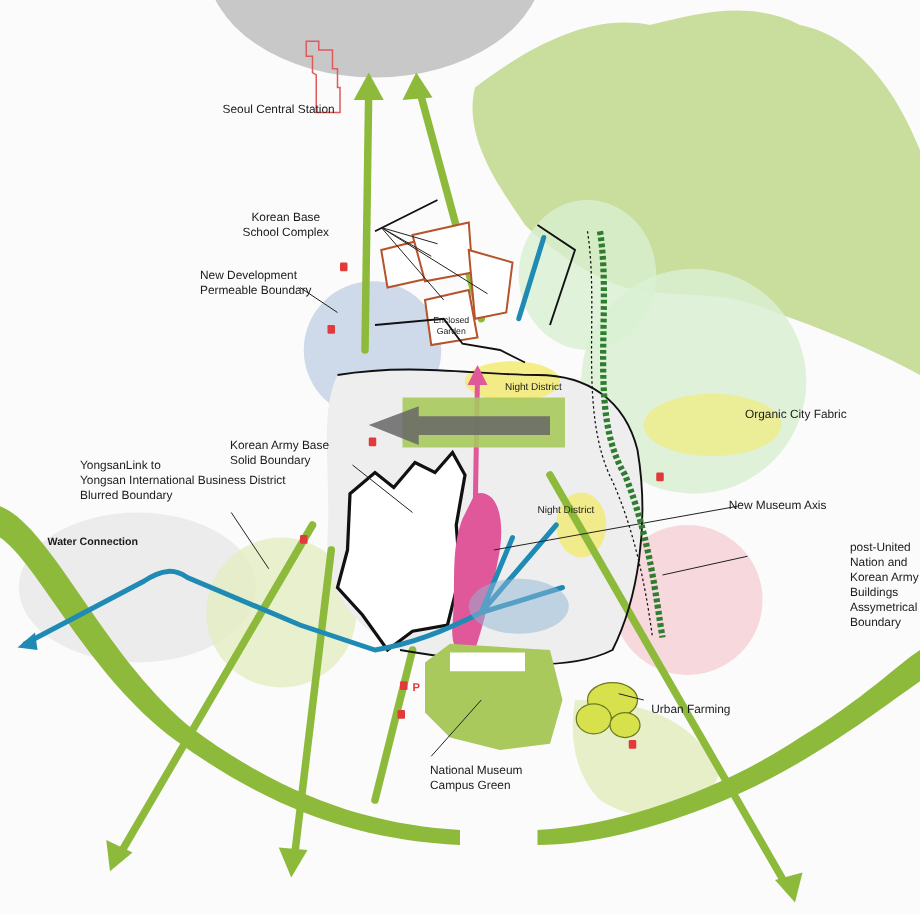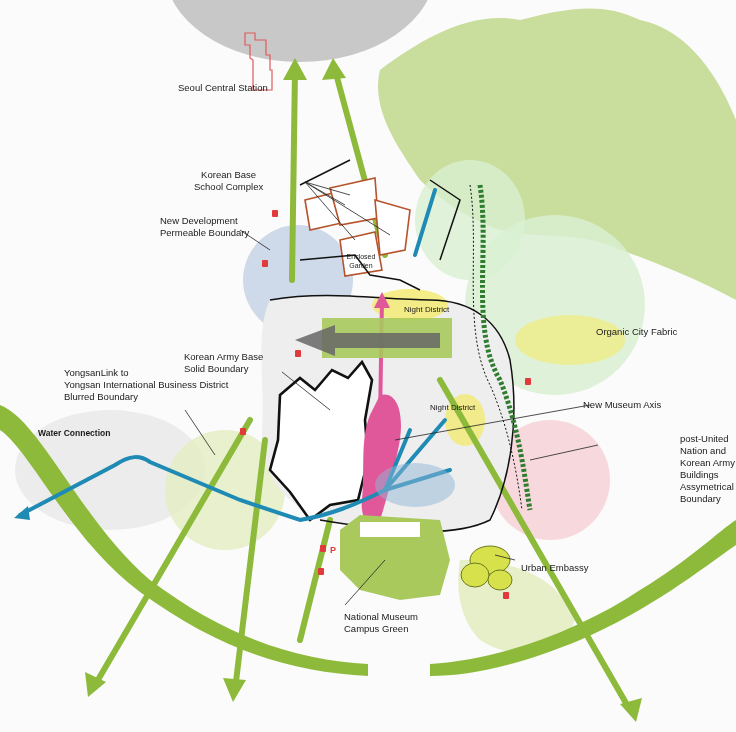--- a/index.html
+++ b/index.html
@@ -142,19 +142,19 @@
   <div class="lbl" style="left:184px;top:351px;">Korean Army Base
 Solid Boundary</div>
   <div class="lbl" style="left:64px;top:367px;">YongsanLink to
 Yongsan International Business District
 Blurred Boundary</div>
   <div class="lbl" style="left:38px;top:427px;font-size:8.5px;font-weight:bold;">Water Connection</div>
   <div class="lbl" style="left:559px;top:399px;padding-left:24px;">New Museum Axis</div>
   <div class="lbl" style="left:632px;top:433px;margin-left:48px;">post-United Nation and
 Korean Army Buildings
 Assymetrical Boundary</div>
-  <div class="lbl" style="left:521px;top:562px;">Urban Embassy</div>
+  <div class="lbl" style="left:521px;top:562px;">Urban Farming</div>
   <div class="lbl" style="left:344px;top:611px;">National Museum
 Campus Green</div>
   <div class="lbl small" style="left:341px;top:252px;width:40px;">Enclosed
 Garden</div>
   <div class="lbl" style="left:330px;top:544px;color:#e23a3a;font-weight:bold;font-size:9px;">P</div>
 </div>
 
 </body></html>

